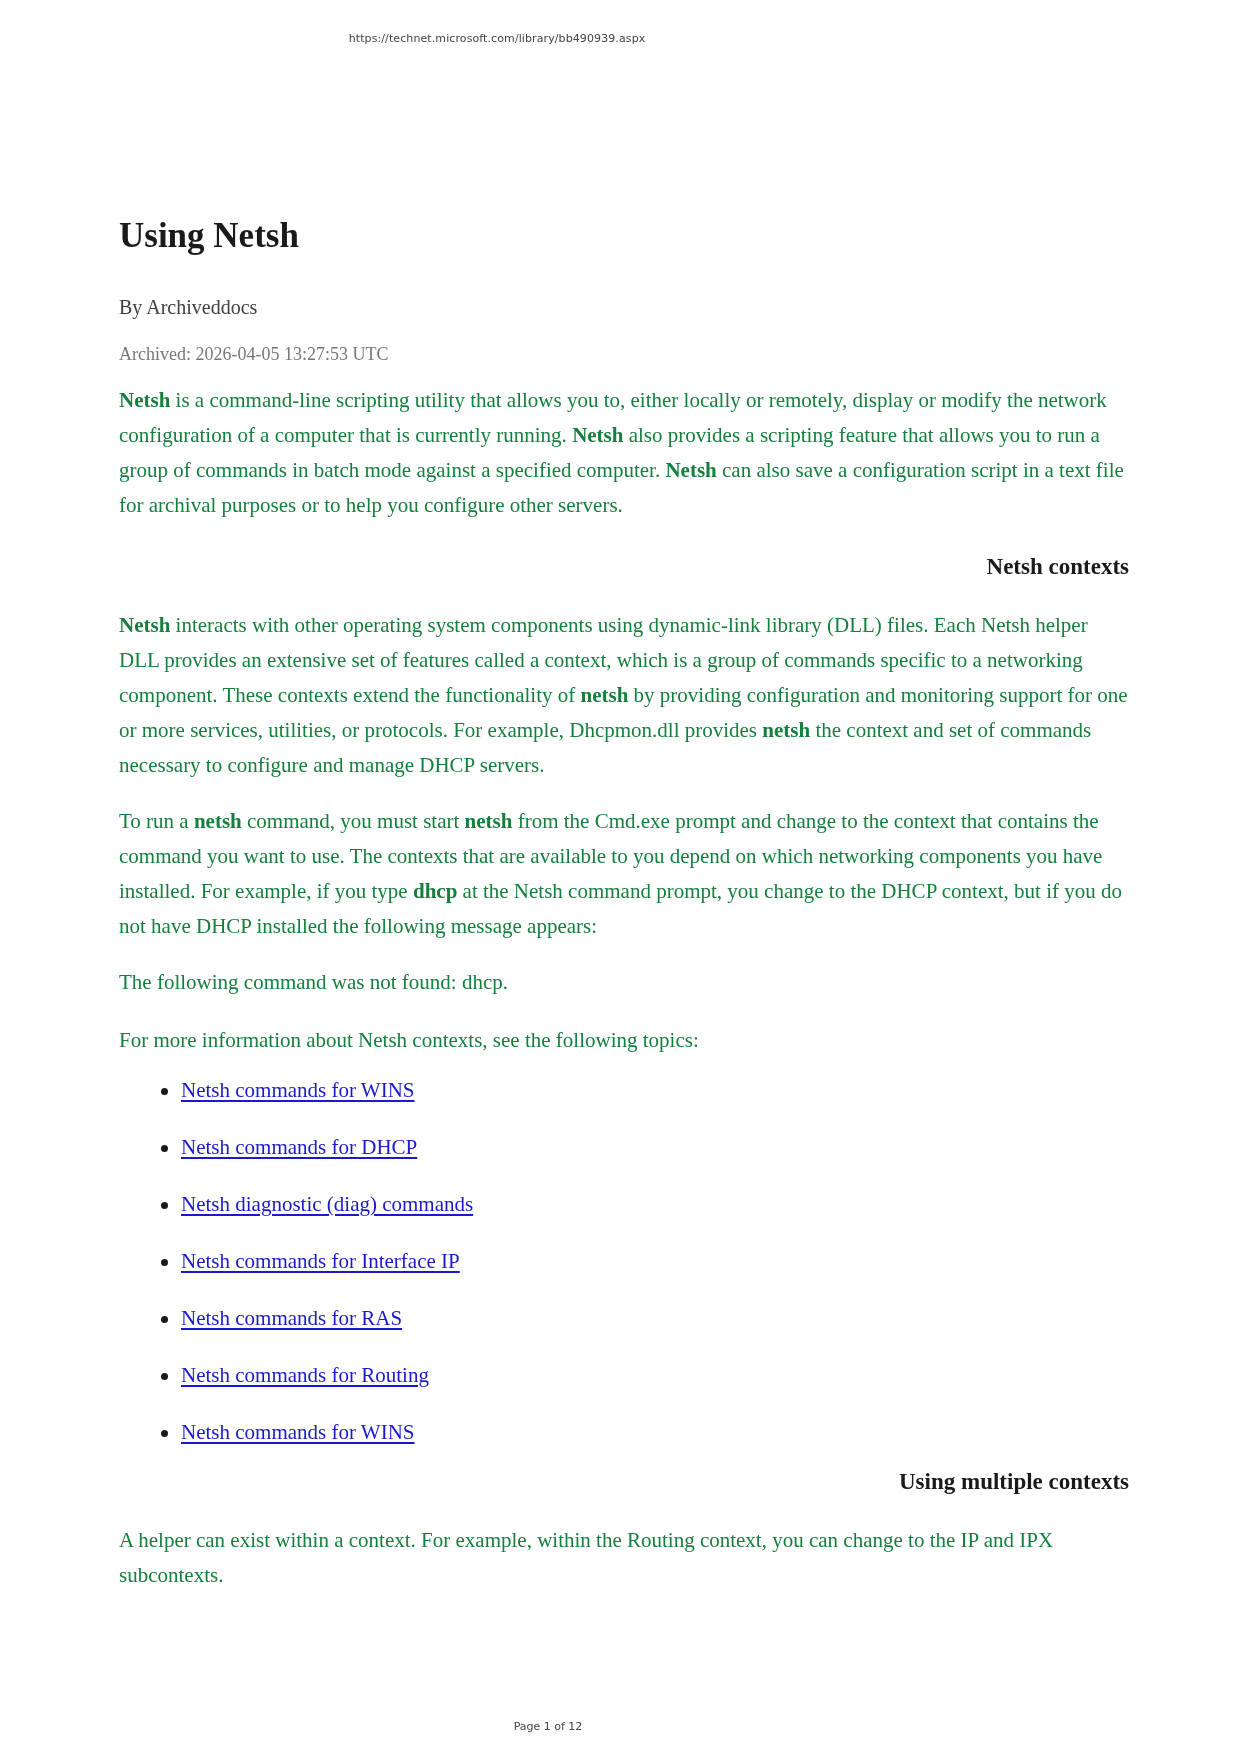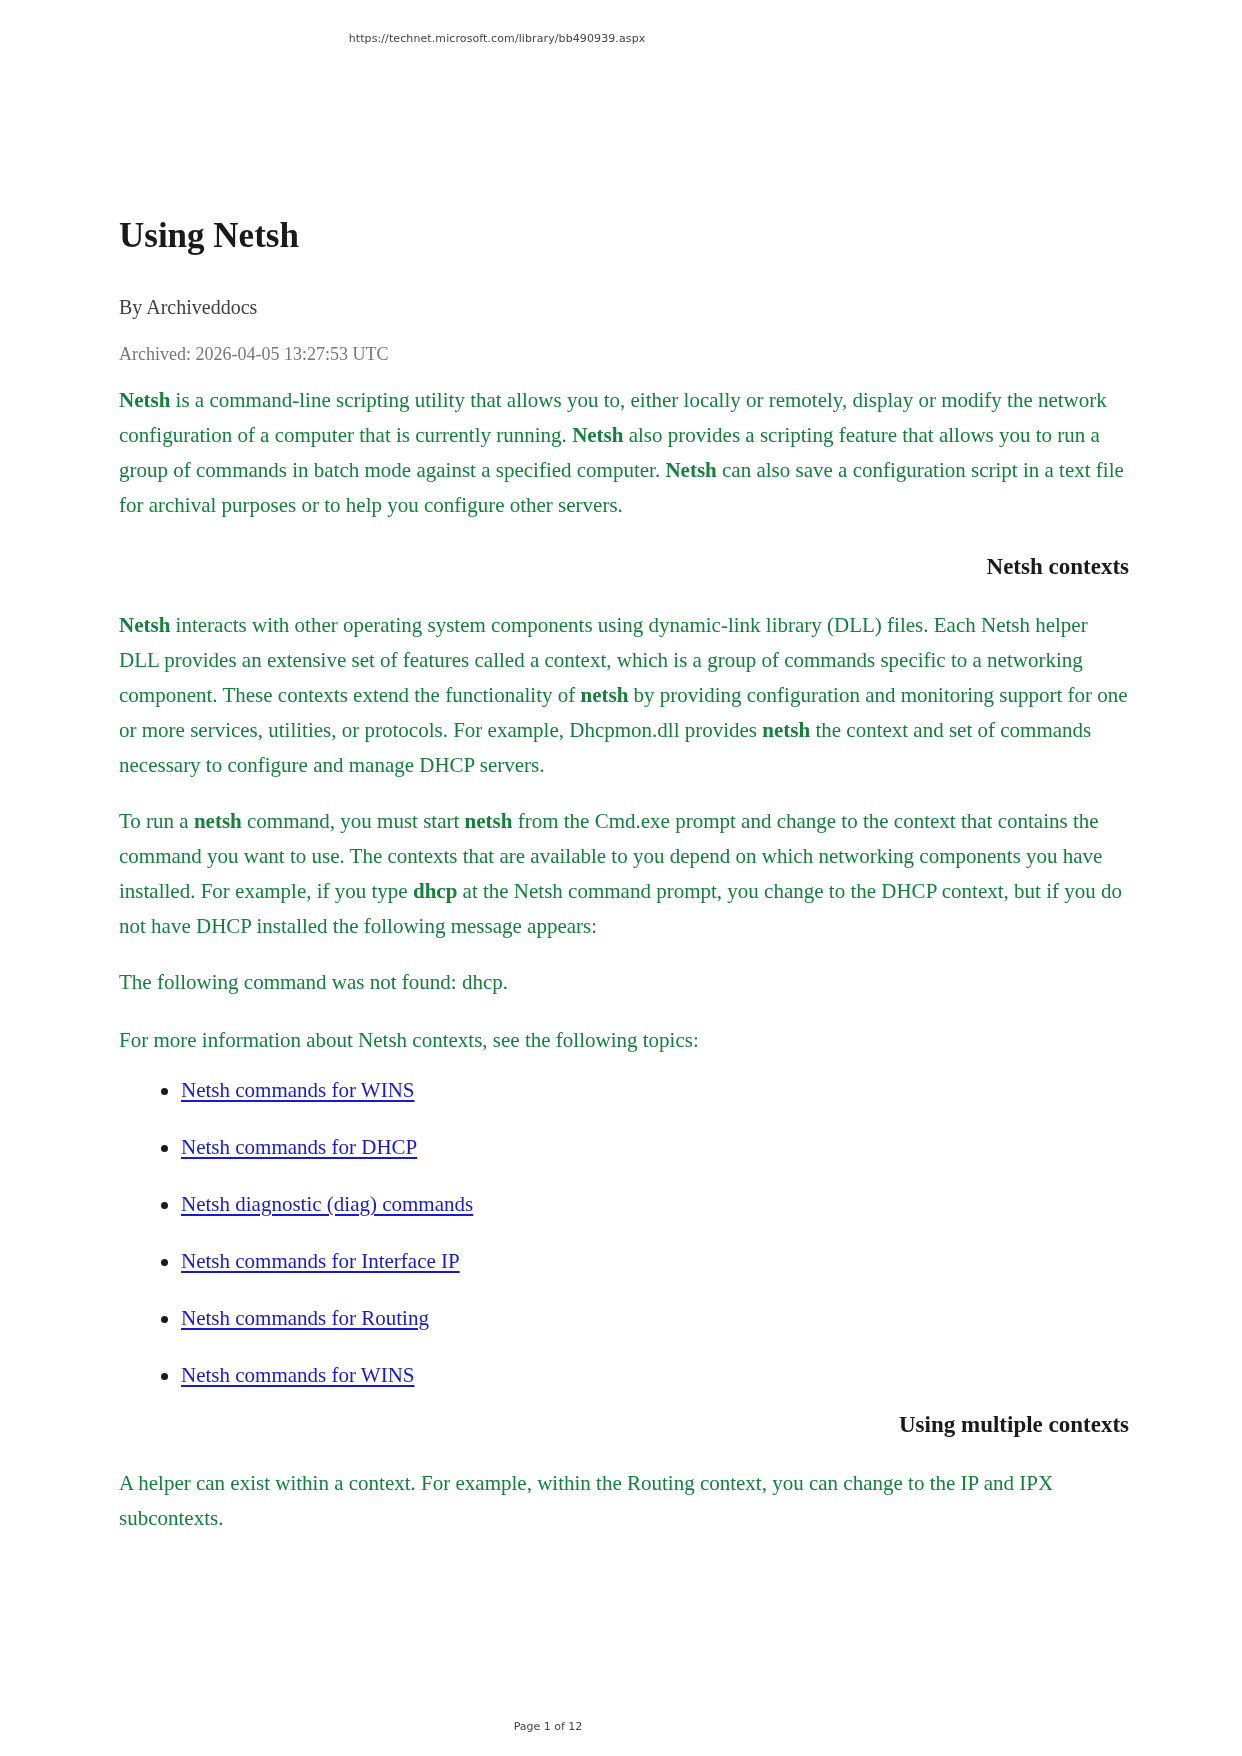--- a/index.html
+++ b/index.html
@@ -150,20 +150,24 @@
     <li>
         <span class="bullet"></span>
         <a href="#">Netsh diagnostic (diag) commands</a>
       </li>
     <li>
         <span class="bullet"></span>
         <a href="#">Netsh commands for Interface IP</a>
       </li>
     <li>
         <span class="bullet"></span>
+        <a href="#">Netsh commands for RAS</a>
+      </li>
+    <li>
+        <span class="bullet"></span>
         <a href="#">Netsh commands for Routing</a>
       </li>
     <li>
         <span class="bullet"></span>
         <a href="#">Netsh commands for WINS</a>
       </li>
   </ul>
 
   <h2 class="section" id="h-multiple">Using multiple contexts</h2>
 

